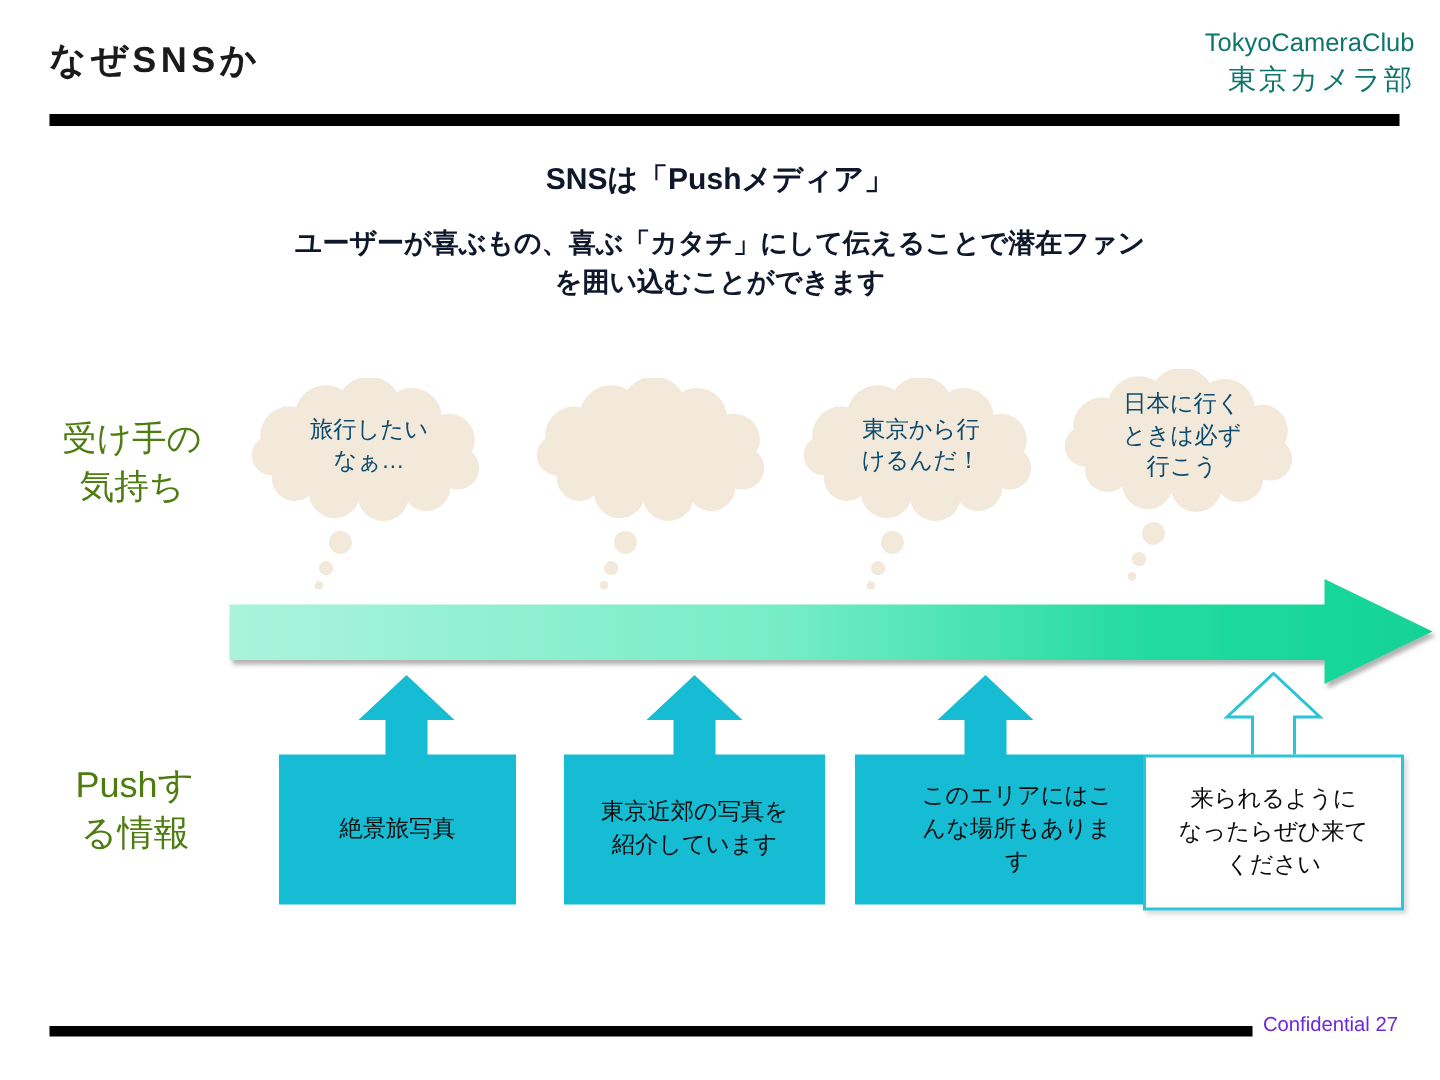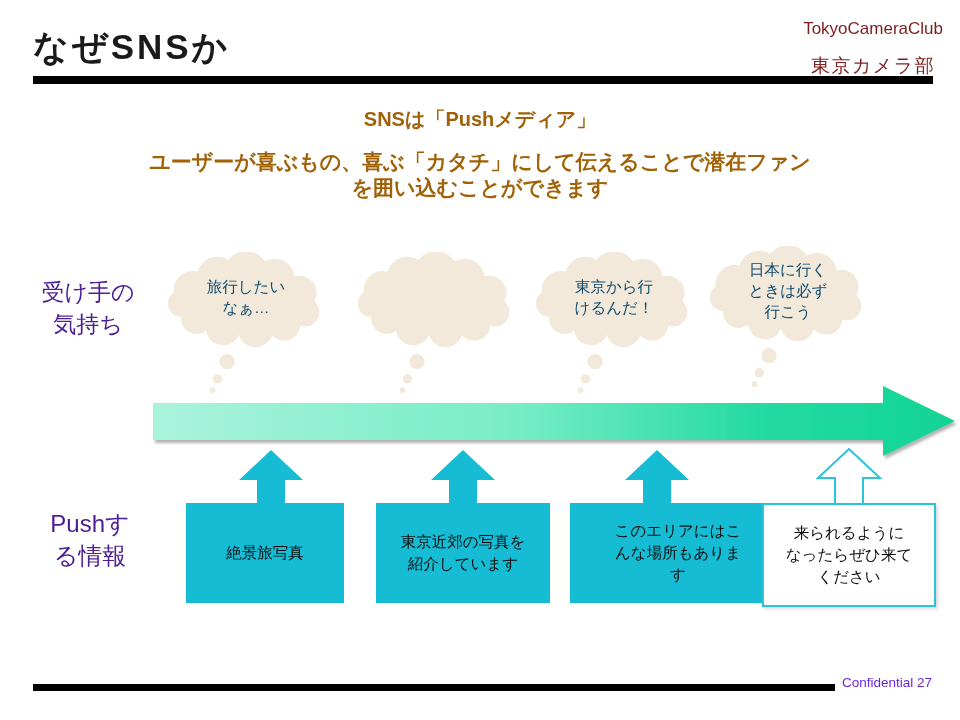--- a/index.html
+++ b/index.html
@@ -2,34 +2,34 @@
 <html><head>
 <meta charset="utf-8">
 <style>
   html,body{margin:0;padding:0;background:#e8e8e8;}
   .slide{
     position:relative;width:960px;height:720px;background:#ffffff;overflow:hidden;
     font-family:"Liberation Sans","DejaVu Sans",sans-serif;margin:0 auto;
   }
   
   .title{
-    position:absolute;left:33px;top:24px;font-size:35px;font-weight:bold;
+    position:absolute;left:33px;top:24px;font-size:24px;font-weight:bold;
     color:#1a1a1a;letter-spacing:3px;
   }
-  .logo{position:absolute;right:17px;top:19px;text-align:center;color:#7f1d1d;line-height:1.15;}
+  .logo{position:absolute;right:17px;top:19px;text-align:right;color:#0f766e;line-height:1.15;}
   .logo-en{font-size:17px;letter-spacing:0px;}
-  .logo-jp{font-size:19px;letter-spacing:1.5px;margin-top:16px;font-weight:500;}
+  .logo-jp{font-size:19px;letter-spacing:1.5px;margin-top:4px;font-weight:500;}
   .header-rule{position:absolute;left:33px;top:76px;width:900px;height:8px;background:#000;}
   
-  .intro{position:absolute;left:0;right:0;top:106px;text-align:center;color:#a16207;font-weight:bold;}
+  .intro{position:absolute;left:0;right:0;top:106px;text-align:center;color:#0f172a;font-weight:bold;}
   .intro .headline{font-size:20px;margin:0 0 16px 0;}
-  .intro .bodytext{font-size:21px;line-height:26px;margin:0;}
+  .intro .bodytext{font-size:18px;line-height:26px;margin:0;}
   
   .side-label{
-    position:absolute;text-align:center;color:#4c1d95;white-space:pre-line;
+    position:absolute;text-align:center;color:#4d7c0f;white-space:pre-line;
   }
   .receiver-label{left:34px;top:276px;width:108px;font-size:23px;line-height:32px;}
   .push-label{left:36px;top:508px;width:108px;font-size:24px;line-height:32px;}
   .bubble{position:absolute;width:172px;height:143px;color:#F2E9DA;}
   .bubble svg{position:absolute;left:0;top:0;width:100%;height:100%;}
   .bubble .bubble-text{
     position:absolute;left:0;right:0;top:24px;text-align:center;color:#0c4a6e;
     font-size:15.5px;line-height:21px;white-space:pre-line;
   }
   .bubble-1{left:160px;top:252px;}

